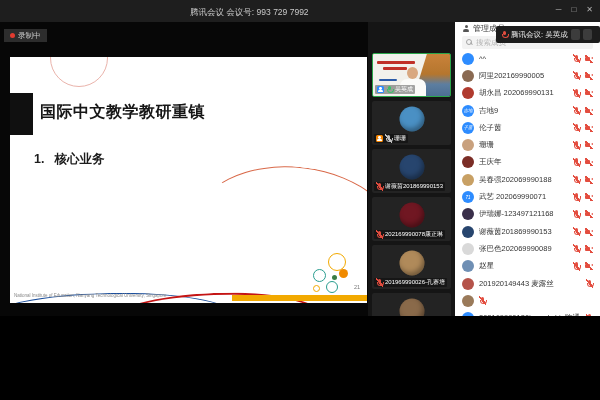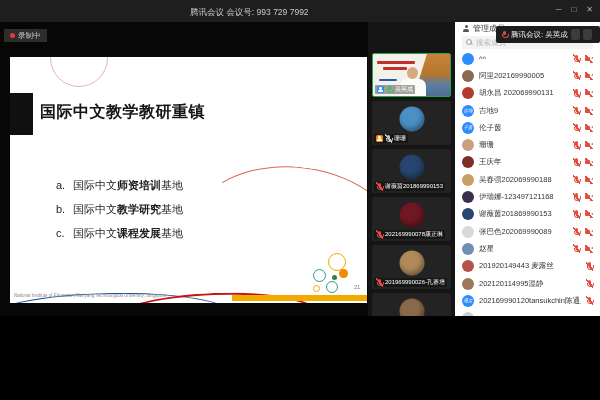--- a/index.html
+++ b/index.html
@@ -165,30 +165,22 @@
       <div class="rec-badge">
         <span class="rec-dot"></span>
         <span class="rec-text">录制中</span>
       </div>
 
       <div class="slide">
         <div class="deco-circle-tl"></div>
         <div class="deco-arc-right"></div>
         <div class="title-block"></div>
         <div class="slide-title">国际中文教学教研重镇</div>
-        <div class="sl-items">
-          <div class="sl-item">
-            <span class="sl-prefix">a.</span><span>国际中文</span><span class="b">师资培训</span><span>基地</span>
-          </div>
-          <div class="sl-item">
-            <span class="sl-prefix">b.</span><span>国际中文</span><span class="b">教学研究</span><span>基地</span>
-          </div>
-          <div class="sl-item">
-            <span class="sl-prefix">c.</span><span>国际中文</span><span class="b">课程发展</span><span>基地</span>
-          </div>
+        <div class="sl-head">
+          <span class="num">1.</span><span>核心业务</span>
         </div>
         <div class="cl c1"></div>
         <div class="cl c2"></div>
         <div class="cl c3"></div>
         <div class="cl c4"></div>
         <div class="cl c5"></div>
         <div class="cl c6"></div>
         <div class="page-num">21</div>
         <div class="curve-blue"></div>
         <div class="curve-red"></div>
@@ -356,20 +348,30 @@
           <span class="pavatar" style="background: rgb(200, 160, 100);">
               <i></i>
             </span>
           <span class="pname">吴春强202069990188</span>
           <span class="picons">
               <i class="ic-mic off red"></i>
               <i class="ic-cam off red"></i>
             </span>
         </div>
         <div class="prow">
+          <span class="pavatar" style="background: rgb(45, 140, 255);">
+              <i>71</i>
+            </span>
+          <span class="pname">武艺 202069990071</span>
+          <span class="picons">
+              <i class="ic-mic off red"></i>
+              <i class="ic-cam off red"></i>
+            </span>
+        </div>
+        <div class="prow">
           <span class="pavatar" style="background: rgb(58, 47, 74);">
               <i></i>
             </span>
           <span class="pname">伊瑞娜-123497121168</span>
           <span class="picons">
               <i class="ic-mic off red"></i>
               <i class="ic-cam off red"></i>
             </span>
         </div>
         <div class="prow">
@@ -408,21 +410,20 @@
             </span>
           <span class="pname">201920149443 麦露丝</span>
           <span class="picons">
               <i class="ic-mic off red"></i>
             </span>
         </div>
         <div class="prow">
           <span class="pavatar" style="background: rgb(154, 122, 90);">
               <i></i>
             </span>
-          <span class="pname">202120114995温静</span>
           <span class="picons">
               <i class="ic-mic off red"></i>
             </span>
         </div>
         <div class="prow">
           <span class="pavatar" style="background: rgb(45, 140, 255);">
               <i>通点</i>
             </span>
           <span class="pname">202169990120tansukchin陈通点</span>
           <span class="picons">

